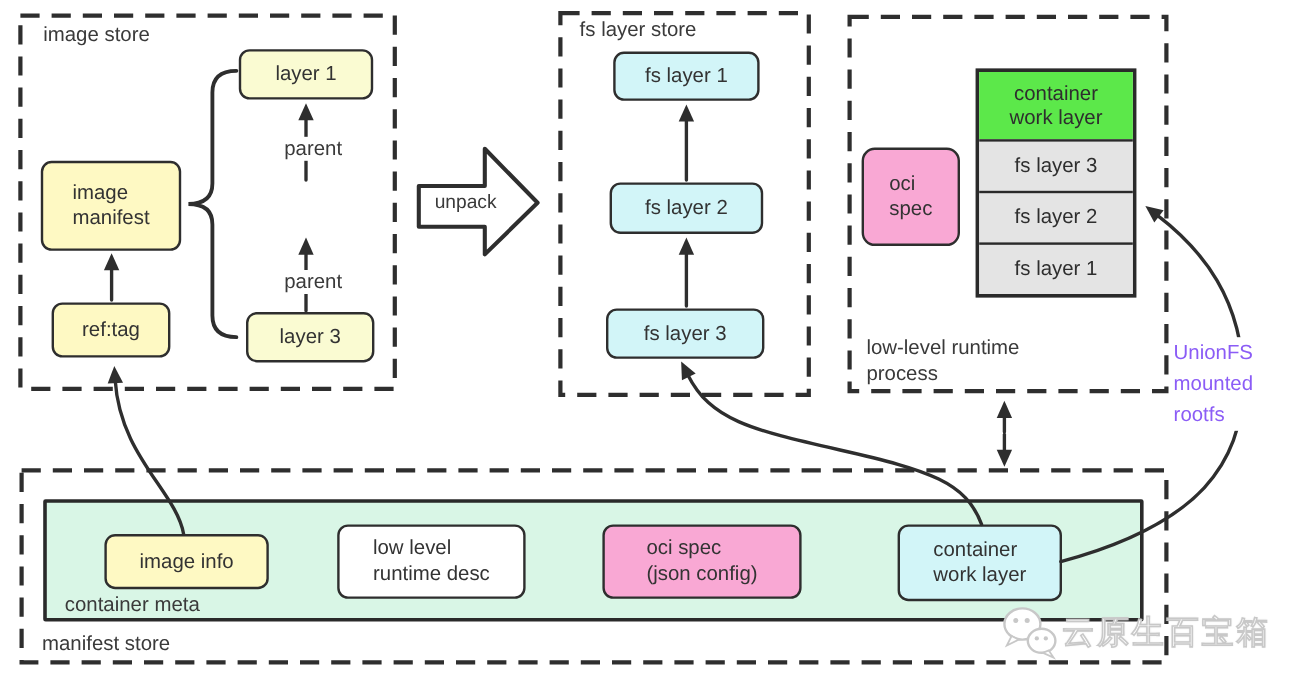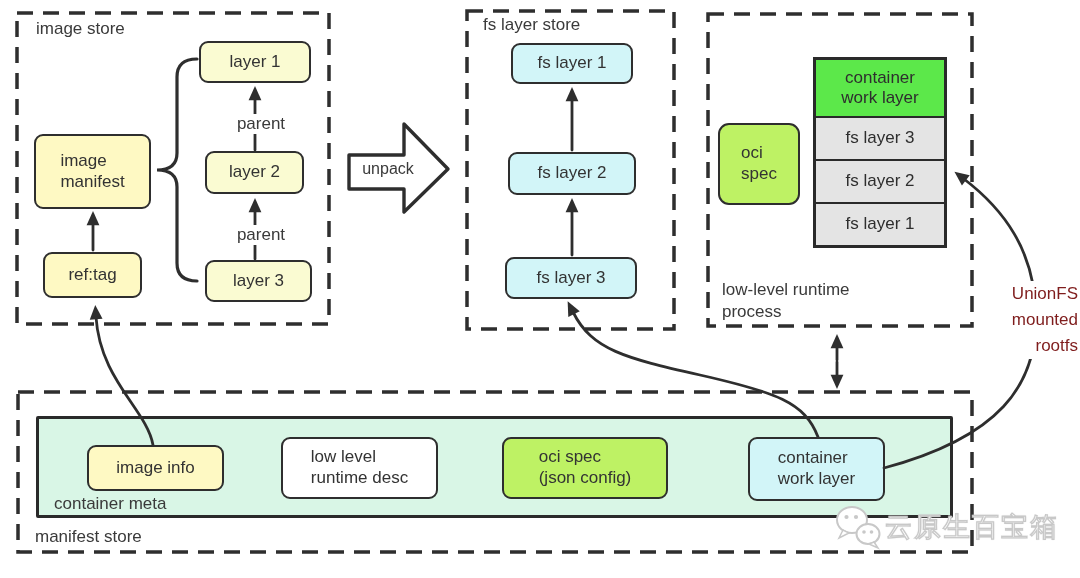--- a/index.html
+++ b/index.html
@@ -10,21 +10,21 @@
   svg.layer{position:absolute;left:0;top:0;width:1080px;height:578px;pointer-events:none;}
   .box{
     position:absolute;box-sizing:border-box;
     border:2.5px solid #2e2e2e;border-radius:9px;
     display:flex;align-items:center;justify-content:center;
     font-size:17px;line-height:1.22;color:#333;white-space:pre-line;
   }
   .lavender{background:#fef9c3}
   .yellow{background:#fafbd2}
   .cyan{background:#d2f5f8}
-  .peach{background:#bef264}
+  .peach{background:#f9a8d4}
   .whitebg{background:#ffffff}
   .meta{
     position:absolute;box-sizing:border-box;left:36px;top:416px;width:917px;height:102px;
     background:#d9f6e6;border:3px solid #2a2a2a;border-radius:2px;
   }
   .stack{
     position:absolute;box-sizing:border-box;left:813px;top:57px;width:134px;
     border:3px solid #2a2a2a;background:#e4e4e4;
   }
   .stack-row{
@@ -32,22 +32,22 @@
     text-align:center;font-size:17px;line-height:1.2;color:#2e2e2e;white-space:pre-line;
     height:43px;border-top:2.5px solid #2a2a2a;background:#e4e4e4;
   }
   .stack-row.green{height:56px;border-top:none;background:#5ce84a;}
   .lbl{position:absolute;font-size:17px;color:#3a3a3a;white-space:pre-line;line-height:22px;}
   .parent{
     position:absolute;width:66px;text-align:center;background:#ffffff;
     font-size:17px;color:#3a3a3a;
   }
   .unionfs{
-    position:absolute;left:978px;top:281px;width:100px;text-align:right;
-    background:#ffffff;font-size:17px;line-height:26px;color:#7f1d1d;white-space:pre-line;
+    position:absolute;left:978px;top:281px;width:100px;text-align:left;
+    background:#ffffff;font-size:17px;line-height:26px;color:#8b5cf6;white-space:pre-line;
   }
   .unpack-lbl{position:absolute;left:350px;top:160px;width:76px;text-align:center;font-size:16px;color:#3a3a3a;}
   .watermark{
     position:absolute;left:834px;top:504px;display:flex;align-items:center;gap:3px;
   }
   .watermark-text{
     font-size:27px;letter-spacing:2px;color:#ffffff;
     -webkit-text-stroke:1.3px #c8c8c8;
     text-shadow:0 0 2px #d4d4d4;
   }
@@ -63,21 +63,20 @@
     <rect x="708" y="14" width="264" height="312" fill="none" stroke="#2e2e2e" stroke-width="3.5" stroke-dasharray="16 10"></rect>
     <rect x="18" y="392" width="954" height="160" fill="none" stroke="#2e2e2e" stroke-width="3.5" stroke-dasharray="16 10"></rect>
   </svg>
 
   <div class="meta"></div>
 
   <div class="box lavender" style="left:34px;top:134px;width:117px;height:75px;">image
 manifest</div>
   <div class="box lavender" style="left:43px;top:252px;width:99px;height:46px;">ref:tag</div>
   <div class="box yellow" style="left:199px;top:41px;width:112px;height:42px;">layer 1</div>
-  <div class="box yellow" style="left:205px;top:151px;width:99px;height:43px;">layer 2</div>
   <div class="box yellow" style="left:205px;top:260px;width:107px;height:42px;">layer 3</div>
 
   <div class="box cyan" style="left:511px;top:43px;width:122px;height:41px;">fs layer 1</div>
   <div class="box cyan" style="left:508px;top:152px;width:128px;height:43px;">fs layer 2</div>
   <div class="box cyan" style="left:505px;top:257px;width:132px;height:42px;">fs layer 3</div>
 
   <div class="box peach" style="left:718px;top:123px;width:82px;height:82px;border-radius:11px;">oci
 spec</div>
   <div class="stack">
     <div class="stack-row green">container

